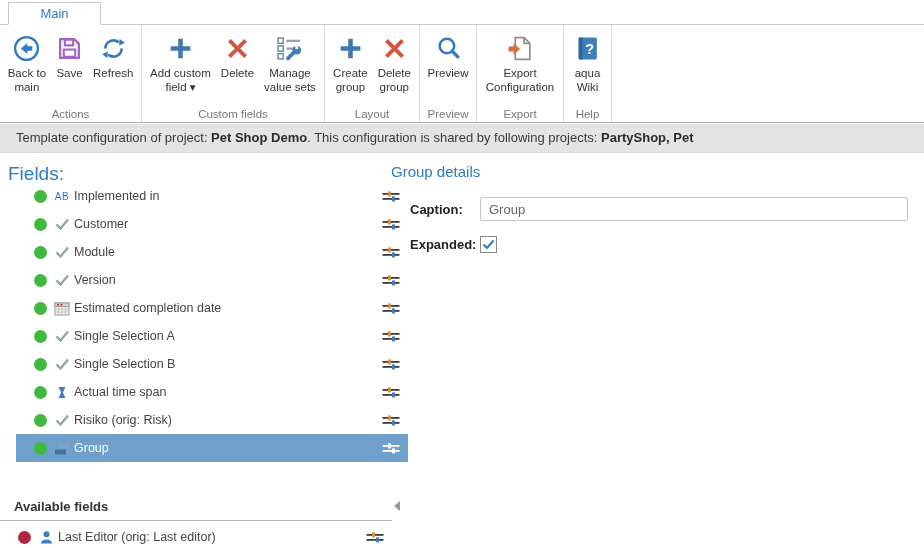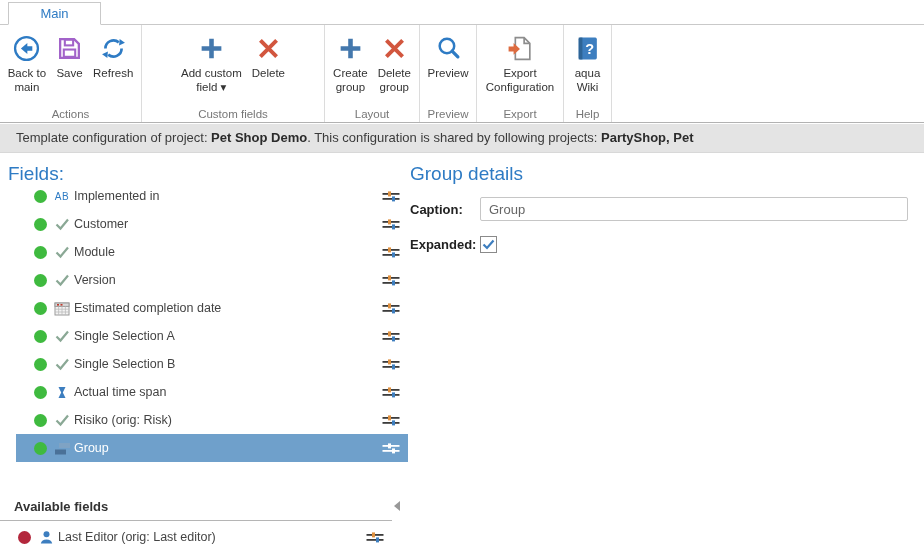--- a/index.html
+++ b/index.html
@@ -53,21 +53,21 @@
   .frow.sel .flabel{color:#fff;}
   .fhandle{width:18px;margin-right:8px;flex:0 0 auto;display:flex;align-items:center;cursor:grab;}
   .avail-hdr{position:absolute;left:0;top:496px;width:392px;height:25px;
     border-bottom:1px solid #b5b5b5;font-size:13px;font-weight:bold;color:#333;
     padding-left:14px;line-height:22px;}
   .collapse-arrow{position:absolute;left:394px;top:501px;width:0;height:0;cursor:pointer;
     border-top:5px solid transparent;border-bottom:5px solid transparent;border-right:6px solid #999;}
   .alist{position:absolute;left:0;top:523px;width:392px;}
 
   
-  .details-title{position:absolute;left:410px;top:163px;font-size:19px;color:var(--accent);}
+  .details-title{position:absolute;left:391px;top:163px;font-size:15px;color:var(--accent);}
   .form-row{position:absolute;left:410px;right:16px;display:flex;align-items:center;}
   .form-row.caption{top:197px;}
   .form-row.expanded{top:236px;}
   .flbl{width:70px;font-size:13px;font-weight:bold;color:#222;flex:0 0 auto;}
   .tinput{flex:1 1 auto;height:24px;border:1px solid #c6c6c6;border-radius:2px;
     font-family:inherit;font-size:13px;color:#666;padding:0 8px;background:#fff;outline:none;}
   .cbox{width:17px;height:17px;border:1px solid #8a8a8a;background:#fff;display:flex;
     align-items:center;justify-content:center;cursor:pointer;}
 </style>
 </head>
@@ -127,20 +127,36 @@
             <span class="rlabel">Add custom
 field ▾</span>
           </button>
           <button class="rbtn">
             <span class="ricon">
               <svg width="27" height="27" viewBox="0 0 26 26">
                 <path d="M5.2 5.2 L20.8 20.8 M20.8 5.2 L5.2 20.8" stroke="#d2563e" stroke-width="3.8"></path>
               </svg>
             </span>
             <span class="rlabel">Delete</span>
+          </button>
+          <button class="rbtn">
+            <span class="ricon">
+              <svg width="27" height="27" viewBox="0 0 26 26">
+                <rect x="2" y="3" width="5" height="5" fill="none" stroke="#7b93a8" stroke-width="1.6"></rect>
+                <rect x="2" y="10.5" width="5" height="5" fill="none" stroke="#7b93a8" stroke-width="1.6"></rect>
+                <rect x="2" y="18" width="5" height="5" fill="none" stroke="#7b93a8" stroke-width="1.6"></rect>
+                <rect x="10" y="4.5" width="13" height="2.2" fill="#9aa0a6"></rect>
+                <rect x="10" y="12" width="8" height="2.2" fill="#9aa0a6"></rect>
+                <circle cx="20" cy="14.5" r="4.2" fill="#3d7ebf"></circle>
+                <rect x="18.6" y="10.2" width="2.8" height="3.4" fill="#fff"></rect>
+                <path d="M17.5 16.5 L11.5 22.5" stroke="#3d7ebf" stroke-width="3.6" stroke-linecap="round"></path>
+              </svg>
+            </span>
+            <span class="rlabel">Manage
+value sets</span>
           </button>
         </div>
         <div class="rcaption">Custom fields</div>
       </div>
       <div class="rgroup" data-gid="layout">
         <div class="rbuttons">
           <button class="rbtn">
             <span class="ricon">
               <svg width="27" height="27" viewBox="0 0 26 26">
                 <path d="M10.8 3.5 h4.4 v7.3 h7.3 v4.4 h-7.3 v7.3 h-4.4 v-7.3 h-7.3 v-4.4 h7.3 Z" fill="#4478ad"></path>

